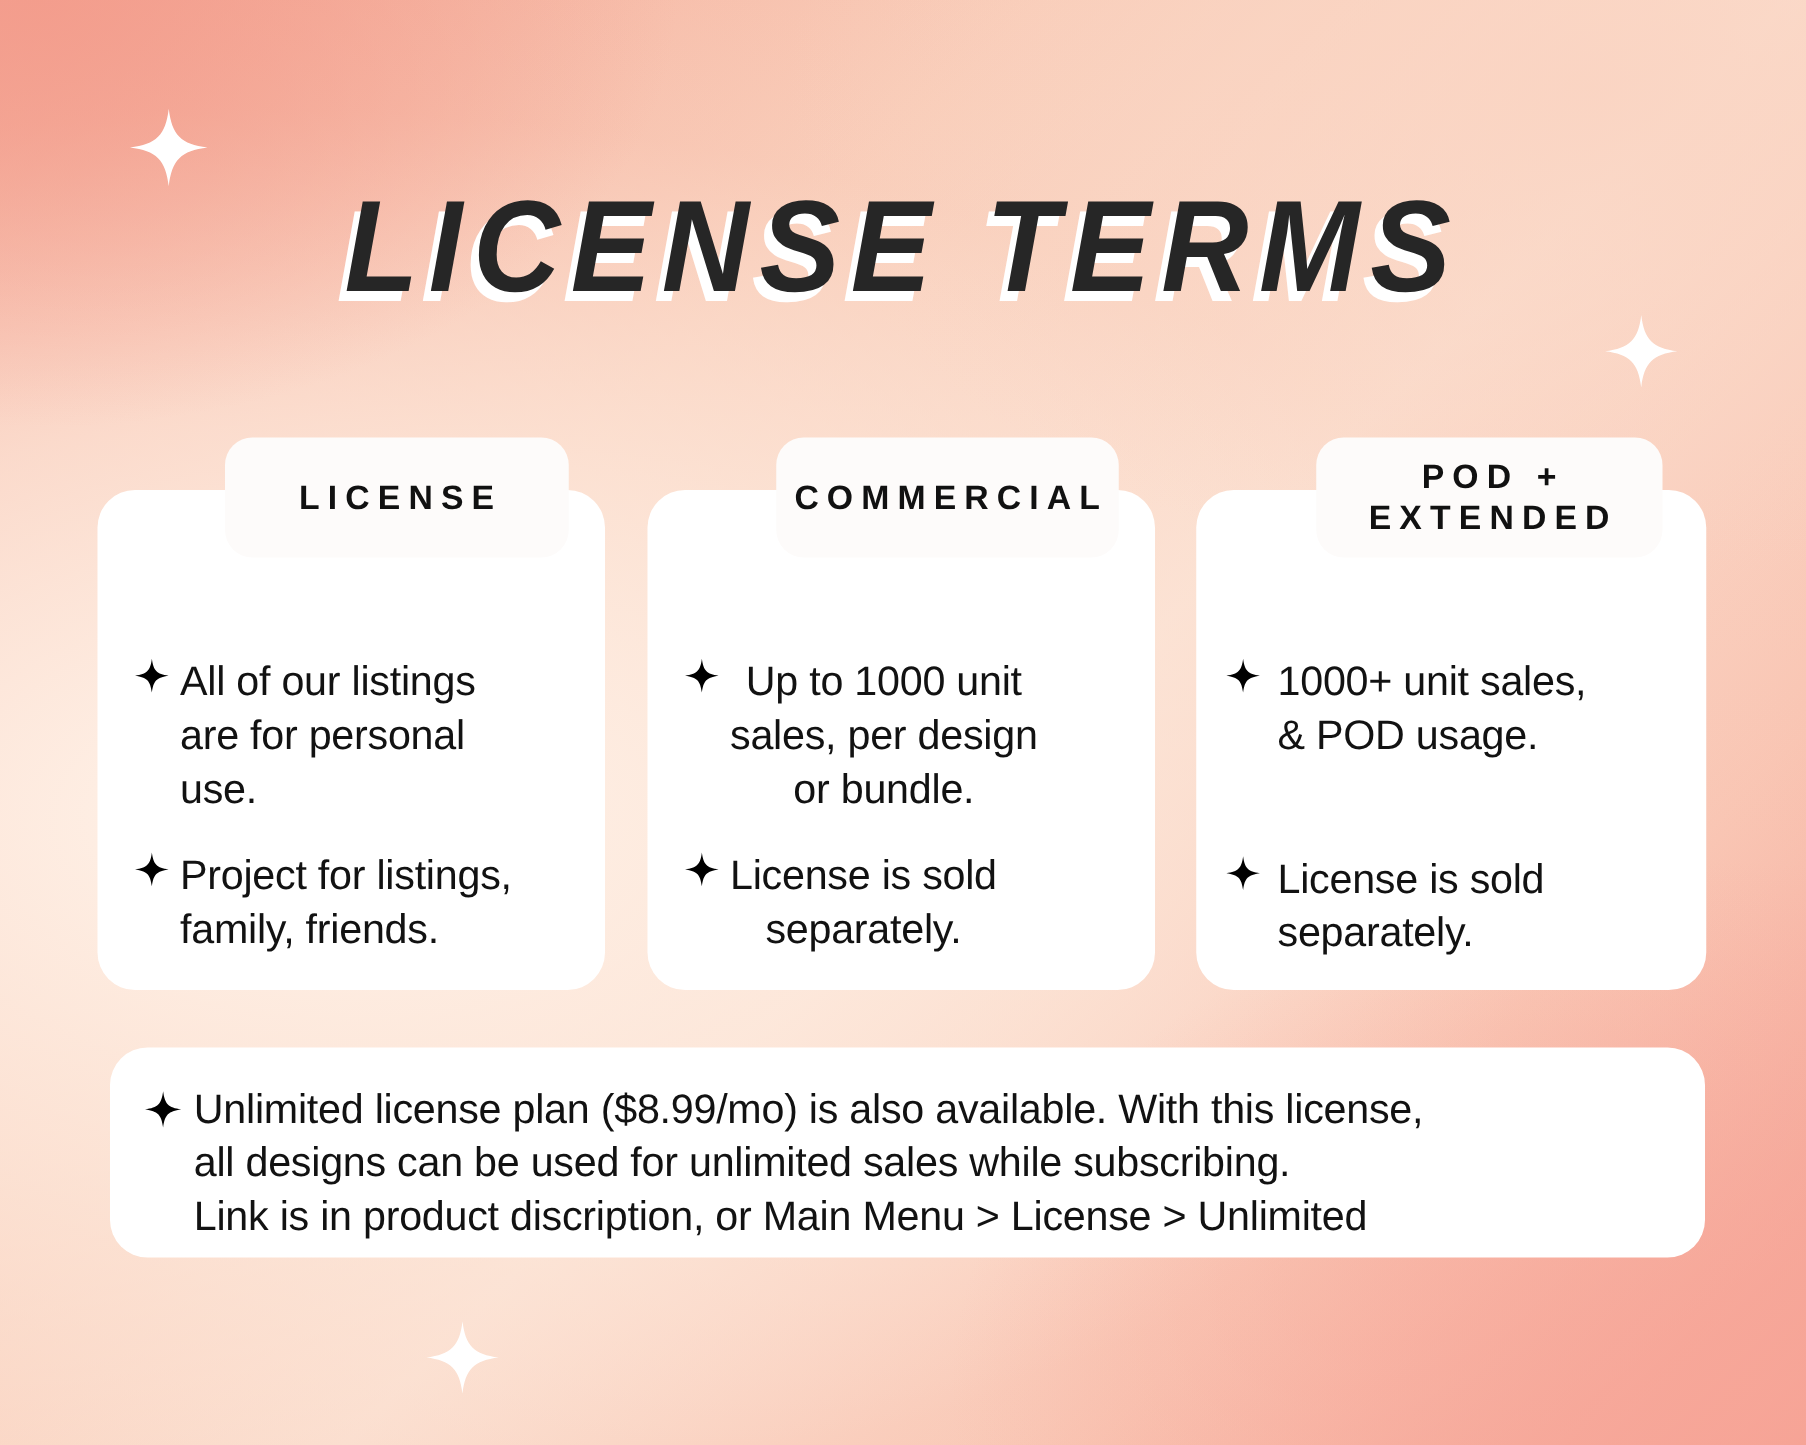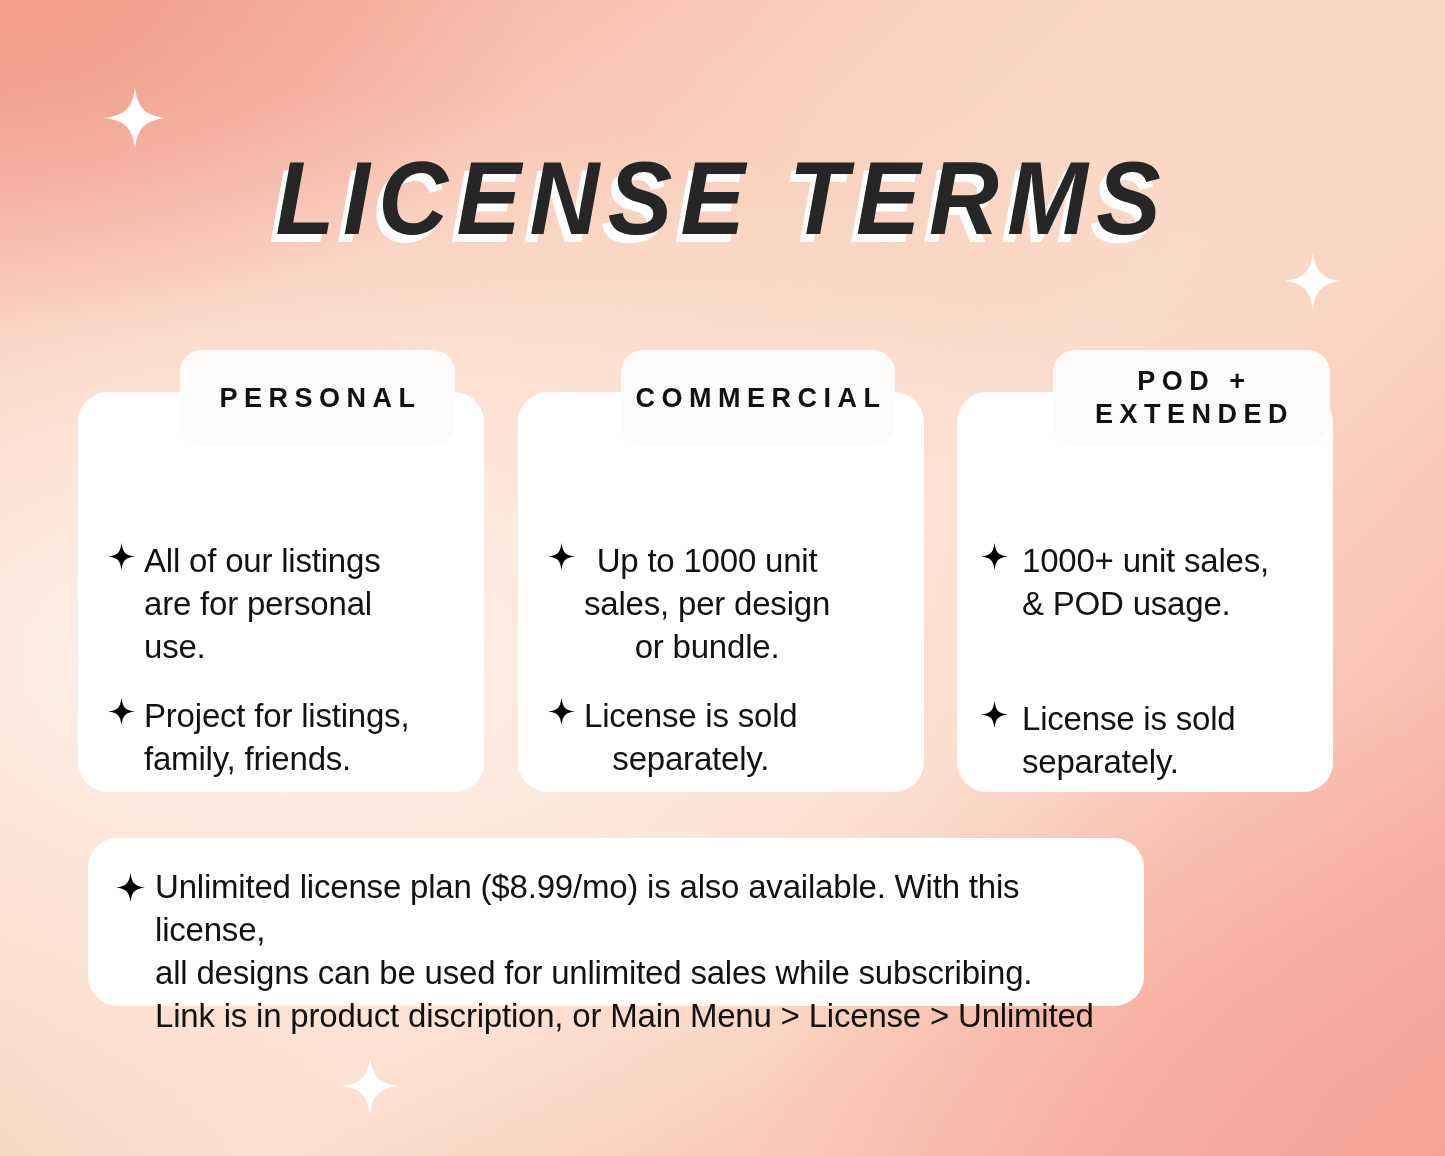--- a/index.html
+++ b/index.html
@@ -68,21 +68,21 @@
   }
   .card{
     position:absolute;
     top:42px;
     height:400px;
     background:#ffffff;
     border-radius:30px;
   }
   .card.c1{left:0px;width:406px;}
   .card.c2{left:440px;width:406px;}
-  .card.c3{left:879px;width:376px;}
+  .card.c3{left:879px;width:408px;}
 
   .badge{
     position:absolute;
     top:0;
     height:96px;
     background:#fdfbfa;
     border-radius:22px;
     display:flex;
     align-items:center;
     justify-content:center;
@@ -97,21 +97,21 @@
     font-weight:bold;
     font-size:27px;
     letter-spacing:6.5px;
     color:#111111;
     line-height:1.22;
     padding-left:6px;
   }
 
   .card-body{
     position:absolute;
-    top:148px;
+    top:132px;
     left:0;right:0;
     padding:0 26px 0 30px;
   }
   .bullet-list{
     list-style:none;
     margin:0;padding:0;
   }
   .bullet{
     display:flex;
     align-items:flex-start;
@@ -134,21 +134,21 @@
   .c1 .bullet{margin-bottom:26px;}
   .c2 .bullet{margin-bottom:26px;text-align:center;}
   .c3 .bullet{margin-bottom:72px;}
   .c3 .bullet .star{margin-right:14px;}
   .c3 .card-body{padding-left:24px;}
 
   
   .banner{
     position:absolute;
     left:88px;top:838px;
-    width:1056px;height:168px;
+    width:1276px;height:168px;
     background:#ffffff;
     border-radius:30px;
   }
   .banner-inner{
     display:flex;
     align-items:flex-start;
     padding:28px 30px 0 28px;
   }
   .banner-inner .star{
     flex:0 0 auto;
@@ -250,21 +250,21 @@
               <path d="M50 0 C55 36 64 45 100 50 C64 55 55 64 50 100 C45 64 36 55 0 50 C36 45 45 36 50 0 Z"></path>
             </svg>
             <span class="btxt">License is sold
 separately.</span>
           </li>
         </ul>
       </div>
     </div>
 
     <div class="badge b1">
-      <span class="badge-label">PERSONAL</span>
+      <span class="badge-label">LICENSE</span>
     </div>
     <div class="badge b3">
       <span class="badge-label" style="white-space:pre-line">POD +
 EXTENDED</span>
     </div>
     <div class="badge b2">
       <span class="badge-label">COMMERCIAL</span>
     </div>
 
   </div>

